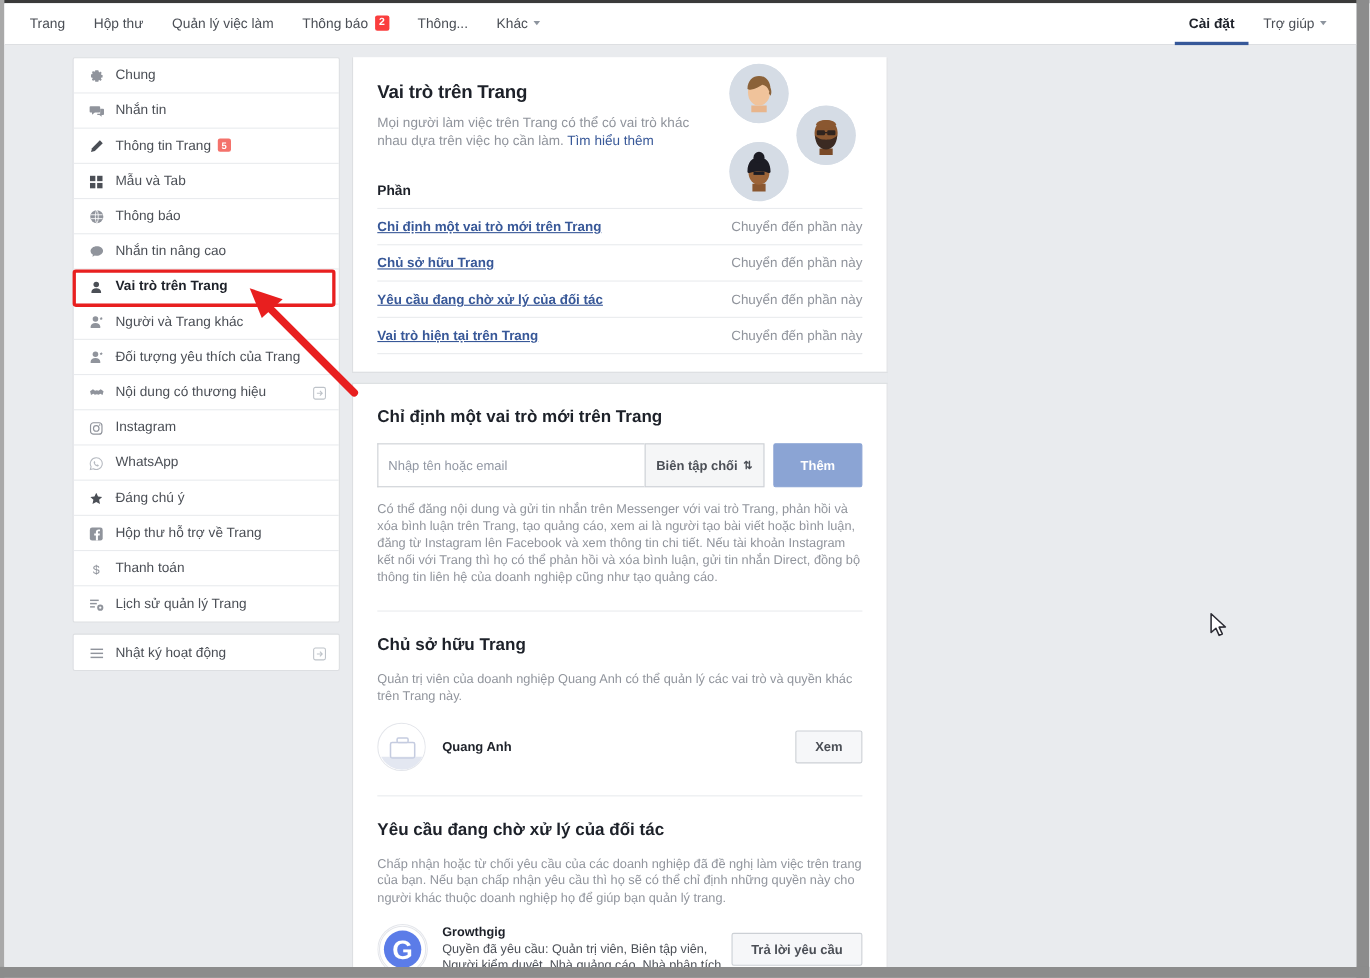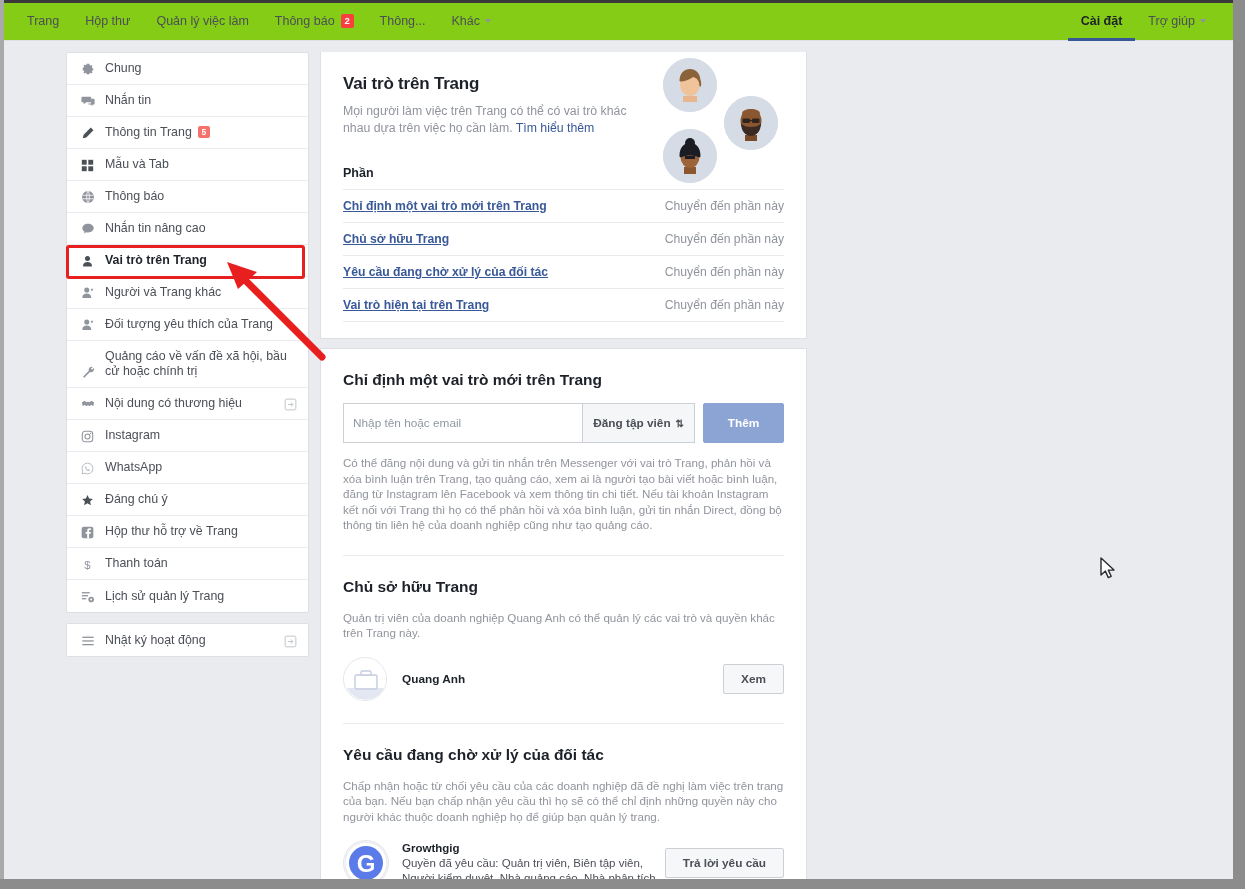--- a/index.html
+++ b/index.html
@@ -26,21 +26,21 @@
     position:absolute; left:4px; top:3px;
     width:1229px; height:876px;
     background:#e9ebee;
     overflow:hidden;
   }
 
   
   .topnav {
     position:relative;
     height:38px;
-    background:#84cc16;
+    background:#ffffff;
     border-bottom:1px solid #dddfe2;
     display:flex;
     align-items:stretch;
     padding:0 14px 0 10px;
   }
   .nav-left, .nav-right { display:flex; align-items:stretch; }
   .nav-right { margin-left:auto; }
   .nav-item {
     display:flex; align-items:center;
     padding:0 13px;
@@ -395,28 +395,20 @@
             </div>
             <div class="side-item">
               <span class="s-ico">
                 <svg width="14" height="14" viewBox="0 0 16 16" fill="#90949c">
                   <circle cx="6.6" cy="4.6" r="2.9"></circle>
                   <path d="M6.6 8.6c-2.8 0-5 1.7-5 3.8v1.4h10v-1.4c0-2.1-2.2-3.8-5-3.8z"></path>
                   <path d="M12.6 2.2l.5 1.1 1.2.2-.9.9.2 1.2-1-.6-1.1.6.2-1.2-.8-.9 1.2-.2z"></path>
                 </svg>
               </span>
               <span class="s-label">Đối tượng yêu thích của Trang</span>
-            </div>
-            <div class="side-item">
-              <span class="s-ico">
-                <svg width="14" height="14" viewBox="0 0 16 16" fill="#90949c">
-                  <path d="M13.7 2.3a3.6 3.6 0 0 0-4.8 4.4L2.3 13.3l1.4 1.4 6.6-6.6a3.6 3.6 0 0 0 4.4-4.8l-2 2-1.4-1.4z"></path>
-                </svg>
-              </span>
-              <span class="s-label">Quảng cáo về vấn đề xã hội, bầu cử hoặc chính trị</span>
             </div>
             <div class="side-item">
               <span class="s-ico">
                 <svg width="14" height="14" viewBox="0 0 16 16" fill="#90949c">
                   <path d="M1 6.4l3-2 2.2 1.6 1.8-.6 1.8.6L12 4.4l3 2-1 4-2.4-1.4-1.6 1.2-2-.7-2 .7L4.4 9 2 10.4z"></path>
                 </svg>
               </span>
               <span class="s-label">Nội dung có thương hiệu</span>
               <span class="s-ext">
                 <svg width="13" height="13" viewBox="0 0 16 16" fill="none" stroke="#bec3c9" stroke-width="1.2">
@@ -567,21 +559,21 @@
           <div class="hero-pad"></div>
         </div>
 
         <div class="sec-divider"></div>
 
         <div class="block">
           <div class="block-title">Chỉ định một vai trò mới trên Trang</div>
           <div class="assign-row">
             <input class="assign-input" type="text" placeholder="Nhập tên hoặc email" style="">
             <div class="role-select">
-              <span>Đăng tập viên</span>
+              <span>Biên tập chối</span>
               <span class="updown">⇅</span>
             </div>
             <div class="add-btn">
               <span>Thêm</span>
             </div>
           </div>
           <div class="block-desc">Có thể đăng nội dung và gửi tin nhắn trên Messenger với vai trò Trang, phản hồi và xóa bình luận trên Trang, tạo quảng cáo, xem ai là người tạo bài viết hoặc bình luận, đăng từ Instagram lên Facebook và xem thông tin chi tiết. Nếu tài khoản Instagram kết nối với Trang thì họ có thể phản hồi và xóa bình luận, gửi tin nhắn Direct, đồng bộ thông tin liên hệ của doanh nghiệp cũng như tạo quảng cáo.</div>
           <div class="thin-rule"></div>
         </div>
 

